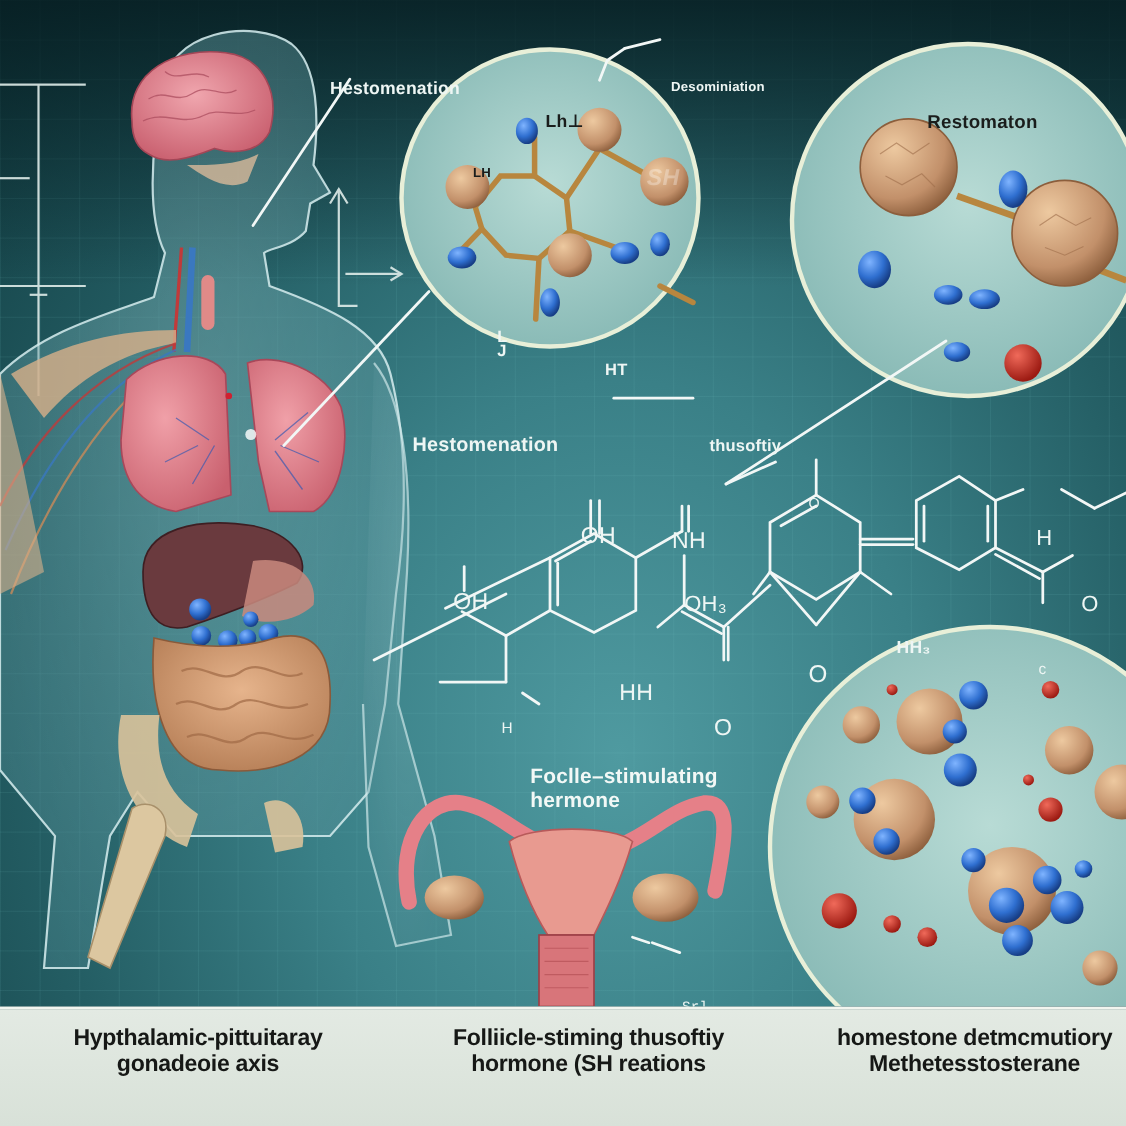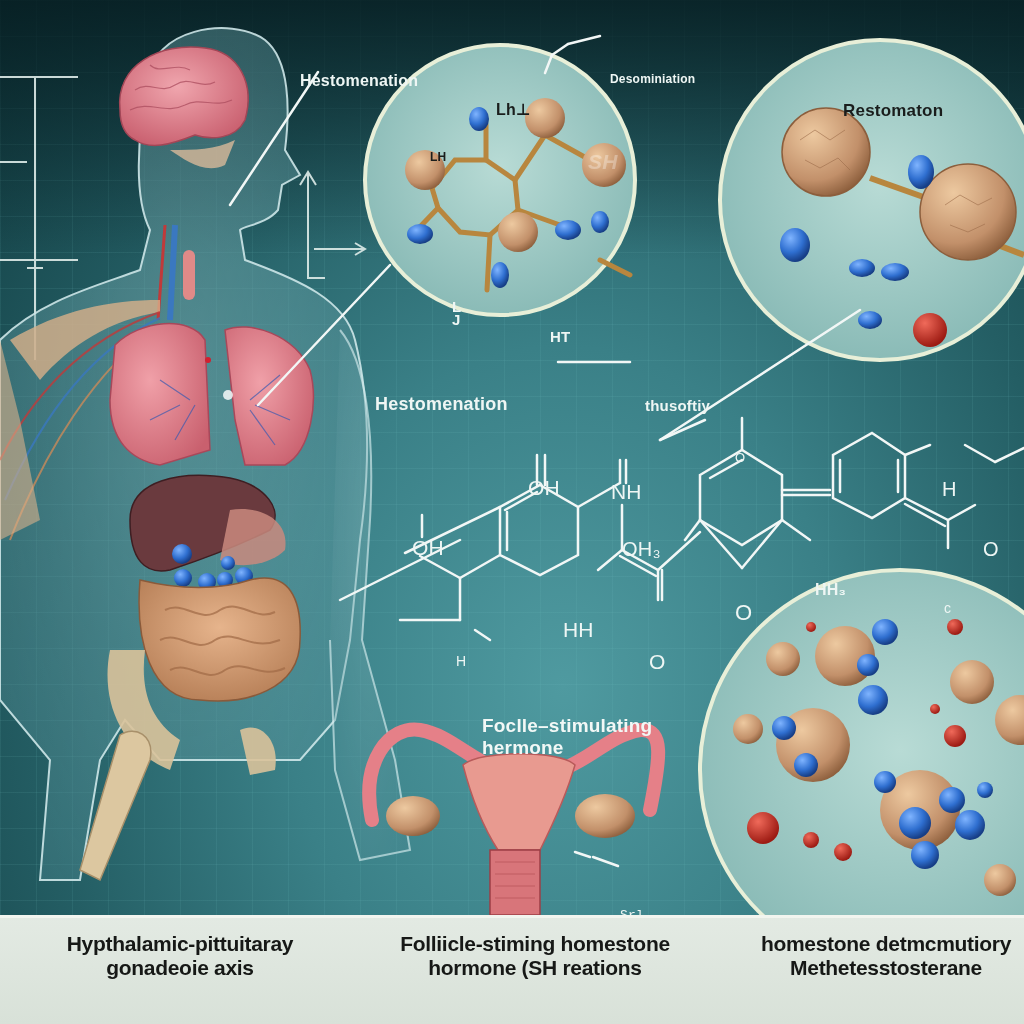--- a/index.html
+++ b/index.html
@@ -334,32 +334,32 @@
       <line x1="495" y1="898" x2="535" y2="898"></line>
     </g>
     <ellipse cx="413" cy="816" rx="27" ry="20" fill="url(#tan)"></ellipse>
     <ellipse cx="605" cy="816" rx="30" ry="22" fill="url(#tan)"></ellipse>
   </svg>
 
   <div class="label" style="left:300px;top:24px;font-size:16px;">Hestomenation</div>
   <div class="label" style="left:610px;top:24px;font-size:12px;">Desominiation</div>
   <div class="label" style="left:375px;top:346px;font-size:18px;">Hestomenation</div>
   <div class="label" style="left:645px;top:349px;font-size:15px;">thusoftiy</div>
-  <div class="label" style="left:482px;top:667px;font-size:19px;line-height:22px;color:#f2f8f6;">
+  <div class="label" style="left:482px;top:648px;font-size:19px;line-height:22px;color:#f2f8f6;">
     <span>Foclle–stimulating</span><br>
     <span>hermone</span>
   </div>
   <div class="label" style="left:620px;top:860px;font-size:13px;font-weight:400;font-family:Liberation Mono, monospace;">Srl</div>
 </div>
 
 <div class="footer"></div>
 <div class="caption" style="left:40px;width:280px;">
   <div>Hypthalamic-pittuitaray</div>
   <div>gonadeoie axis</div>
 </div>
 <div class="caption" style="left:385px;width:300px;">
-  <div>Folliicle-stiming homestone</div>
+  <div>Folliicle-stiming thusoftiy</div>
   <div>hormone  (SH reations</div>
 </div>
 <div class="caption" style="left:750px;width:272px;">
   <div>homestone detmcmutiory</div>
   <div>Methetesstosterane</div>
 </div>
 
 </body></html>

